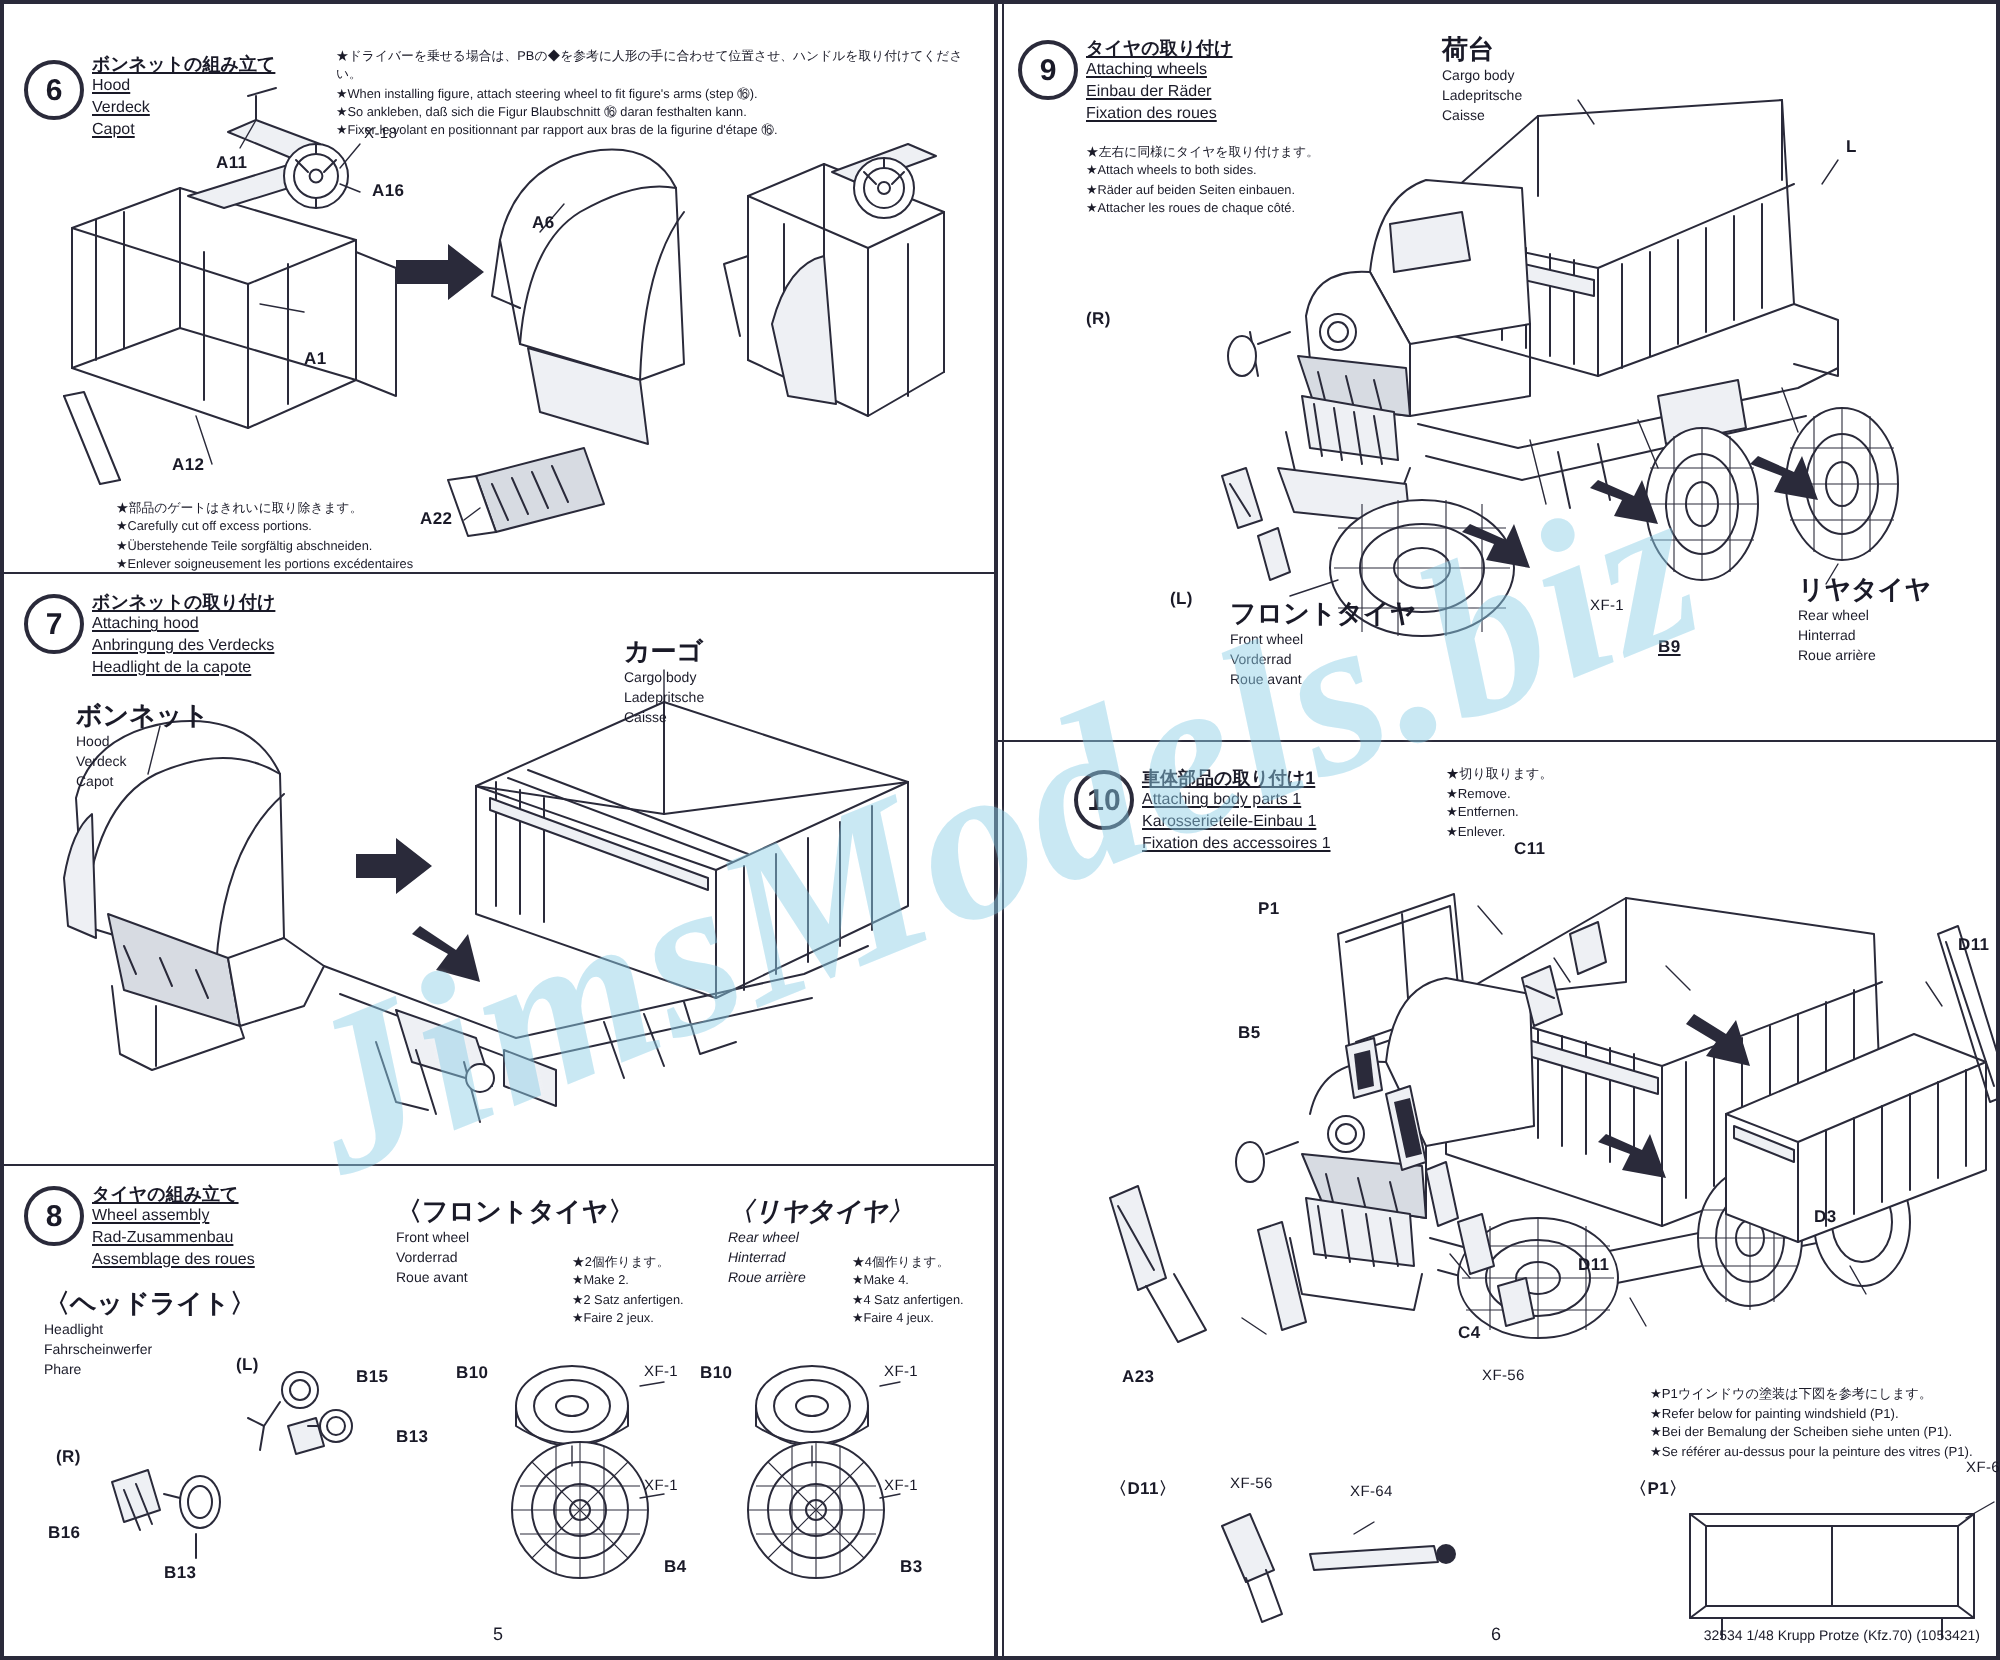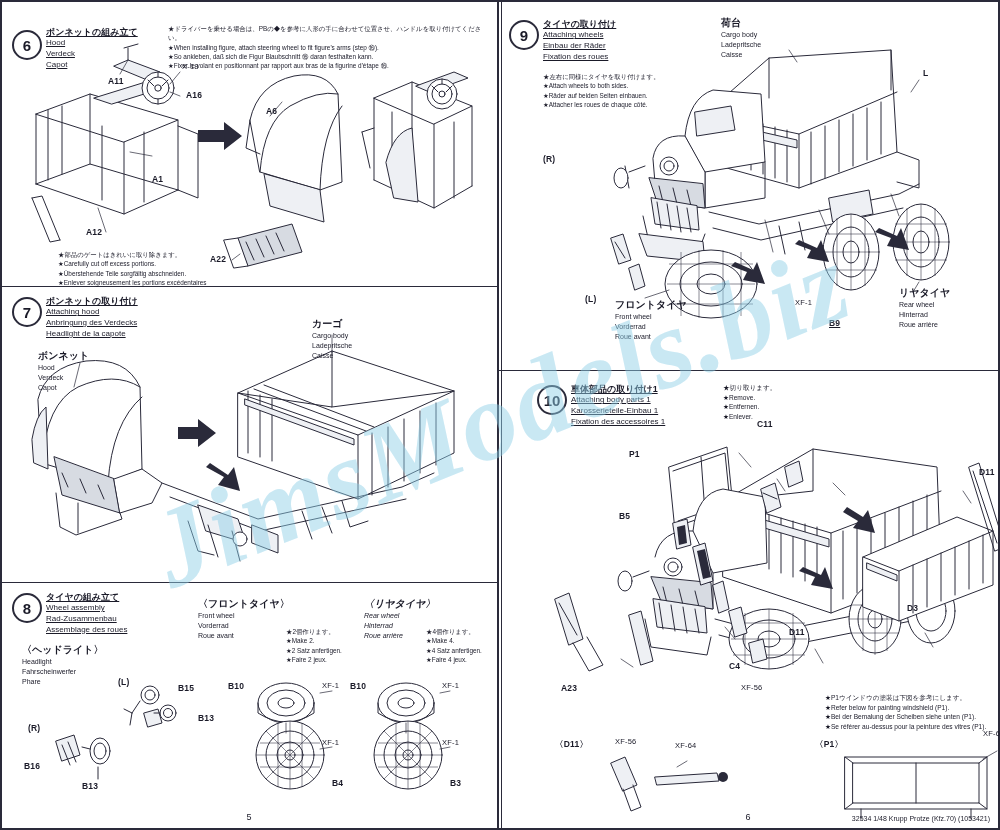--- a/index.html
+++ b/index.html
@@ -26,21 +26,21 @@
     font-size:15px;font-weight:bold;background:#fff;z-index:6;
   }
   .hdr{position:absolute;font-size:8.5px;line-height:1.35;z-index:5;text-decoration:underline;}
   .hdr .jp{font-size:9px;font-weight:bold;}
   .hdr .en{font-size:8px;}
   .lbl{position:absolute;font-size:8.5px;font-weight:bold;z-index:7;letter-spacing:.2px;}
   .lbl.sm{font-size:7.5px;font-weight:normal;}
   .note{position:absolute;font-size:6.4px;line-height:1.45;z-index:7;}
   .note.b{font-size:6.6px;}
   .cap{position:absolute;font-size:7px;line-height:1.4;z-index:7;}
-  .cap .t{font-weight:bold;font-size:10px;}
+  .cap .t{font-weight:bold;font-size:13px;}
 
   .pagenum{position:absolute;bottom:6px;font-size:9px;text-align:center;width:100%;}
   .footcode{position:absolute;right:8px;bottom:6px;font-size:7px;}
 
   
   svg{position:absolute;left:0;top:0;overflow:visible;}
   .ln{fill:none;stroke:#2a2a3a;stroke-width:1;stroke-linejoin:round;stroke-linecap:round;}
   .ln.t{stroke-width:.7;}
   .fillw{fill:#ffffff;stroke:#2a2a3a;stroke-width:1;}
   .fillg{fill:#eef0f4;stroke:#2a2a3a;stroke-width:1;}

